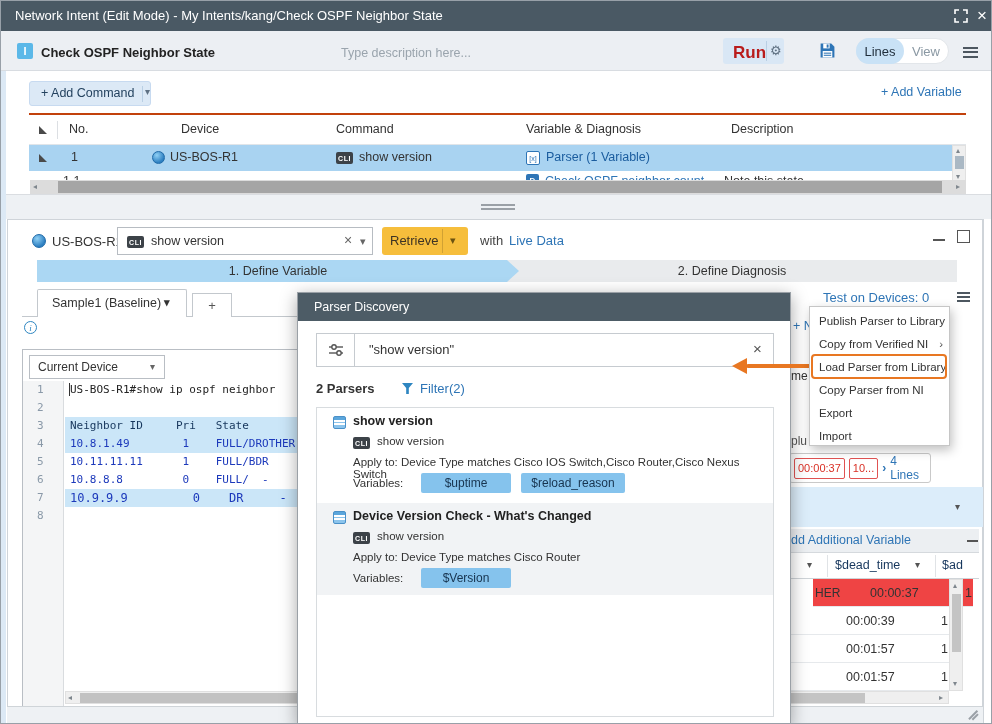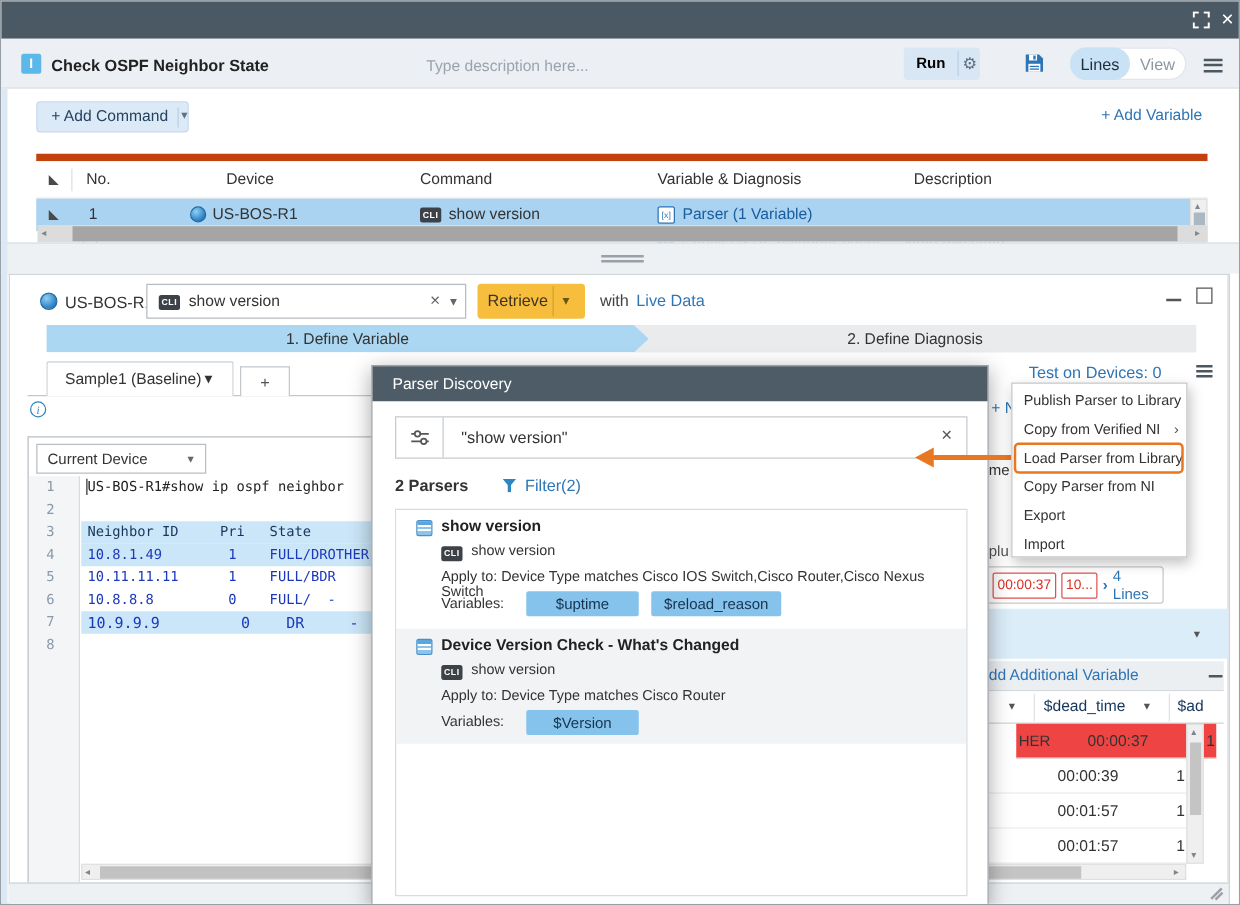--- a/index.html
+++ b/index.html
@@ -25,35 +25,36 @@
   .sbtrack{background:#efefef;border:1px solid #e0e0e0}
   .arrowglyph{color:#7e868d;font-size:8px;line-height:8px}
   .grip span{position:absolute;background:#9aa0a6;height:1.5px;transform:rotate(-45deg)}
 </style>
 </head>
 <body>
 
 <div id="app">
 
   <div class="abs" style="left:0;top:0;width:992px;height:30px;background:#4A5964;color:#fff">
+    <div class="abs" style="left:14px;top:7px;font-size:13px">Network Intent (Edit Mode) - My Intents/kang/Check OSPF Neighbor State</div>
     <svg class="abs" style="left:953px;top:8px" width="14" height="14" viewBox="0 0 14 14" fill="none" stroke="#fff" stroke-width="1.6">
       <path d="M1 5 V1 H5"></path>
         <path d="M9 1 H13 V5"></path>
         <path d="M13 9 V13 H9"></path>
         <path d="M5 13 H1 V9"></path>
     </svg>
     <div class="abs ctr" style="left:972px;top:4px;width:18px;height:22px;font-size:17px;color:#fff">×</div>
   </div>
 
   <div class="abs" style="left:0;top:30px;width:992px;height:40px;background:#ECEFF3;border-bottom:1px solid #d8dce1">
     <div class="abs ctr" style="left:16px;top:42px;width:16px;height:16px;background:#5BB8E8;color:#fff;border-radius:2px;font-size:11px;font-weight:bold;top:12px;left:16px">I</div>
     <div class="abs b" style="left:40px;top:14px;font-size:13px;color:#222">Check OSPF Neighbor State</div>
     <div class="abs it" style="left:340px;top:15px;color:#9aa4ad;font-size:12.5px">Type description here...</div>
     <div class="abs" style="left:722px;top:7px;width:61px;height:26px;background:#D9E7F5;border-radius:3px">
-      <div class="abs b" style="left:10px;top:5px;font-size:12px;color:#000000">Run</div>
+      <div class="abs b" style="left:10px;top:5px;font-size:17px;color:#b91c1c">Run</div>
       <div class="abs" style="left:43px;top:3px;width:1px;height:20px;background:#b9cfe4"></div>
       <div class="abs" style="left:47px;top:5px;font-size:13px;color:#5f7183">⚙</div>
     </div>
     <svg class="abs" style="left:818px;top:11px" width="17" height="17" viewBox="0 0 16 16">
       <path d="M1.5 1.5 h10 l3 3 v10 h-13 z" fill="#2E75B6"></path>
       <rect x="4" y="1.5" width="6" height="4.5" fill="#fff"></rect>
         <rect x="7.2" y="2.3" width="1.8" height="3" fill="#2E75B6"></rect>
       <rect x="3.5" y="8.5" width="9" height="6" fill="#fff"></rect>
         <rect x="4.5" y="10" width="7" height="1" fill="#2E75B6"></rect>
         <rect x="4.5" y="12" width="7" height="1" fill="#2E75B6"></rect>
@@ -70,21 +71,21 @@
   </div>
 
   <div class="abs" style="left:0;top:70px;width:992px;height:123px;background:#fff">
     <div class="abs" style="left:28px;top:10px;width:122px;height:25px;background:#DCE9F6;border:1px solid #c7daf0;border-radius:3px">
       <div class="abs" style="left:11px;top:4px;color:#24425f">+ Add Command</div>
       <div class="abs" style="left:112px;top:4px;width:1px;height:16px;background:#b9cfe4"></div>
       <div class="abs" style="left:115px;top:4px;color:#5f7183;font-size:10px">▾</div>
     </div>
     <div class="abs blue" style="left:880px;top:14px">+ Add Variable</div>
 
-    <div class="abs" style="left:28px;top:52px;width:937px;height:67px;border-top:6px solid #c2410c">
+    <div class="abs" style="left:28px;top:42px;width:937px;height:67px;border-top:2px solid #c2410c">
 
       <div class="abs" style="left:0;top:0;width:937px;height:30px;border-bottom:1px solid #e1e5e9;background:#fff">
         <div class="abs tri" style="left:10px;top:11px"></div>
         <div class="abs" style="left:28px;top:6px;width:1px;height:18px;background:#dcdfe3"></div>
         <div class="abs" style="left:40px;top:7px">No.</div>
         <div class="abs" style="left:152px;top:7px">Device</div>
         <div class="abs" style="left:307px;top:7px">Command</div>
         <div class="abs" style="left:497px;top:7px">Variable &amp; Diagnosis</div>
         <div class="abs" style="left:702px;top:7px">Description</div>
       </div>

